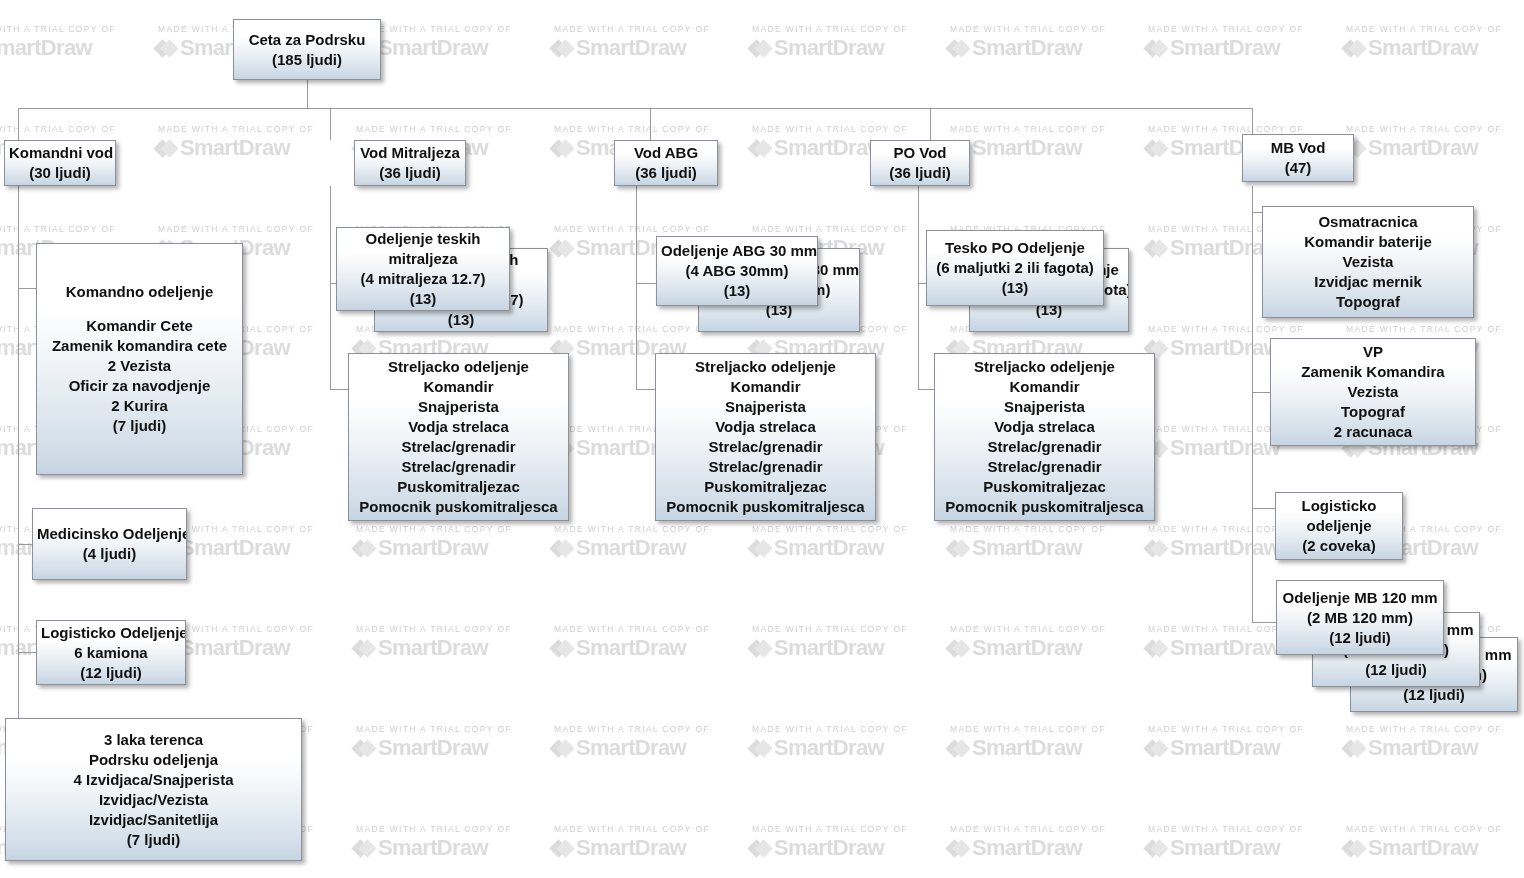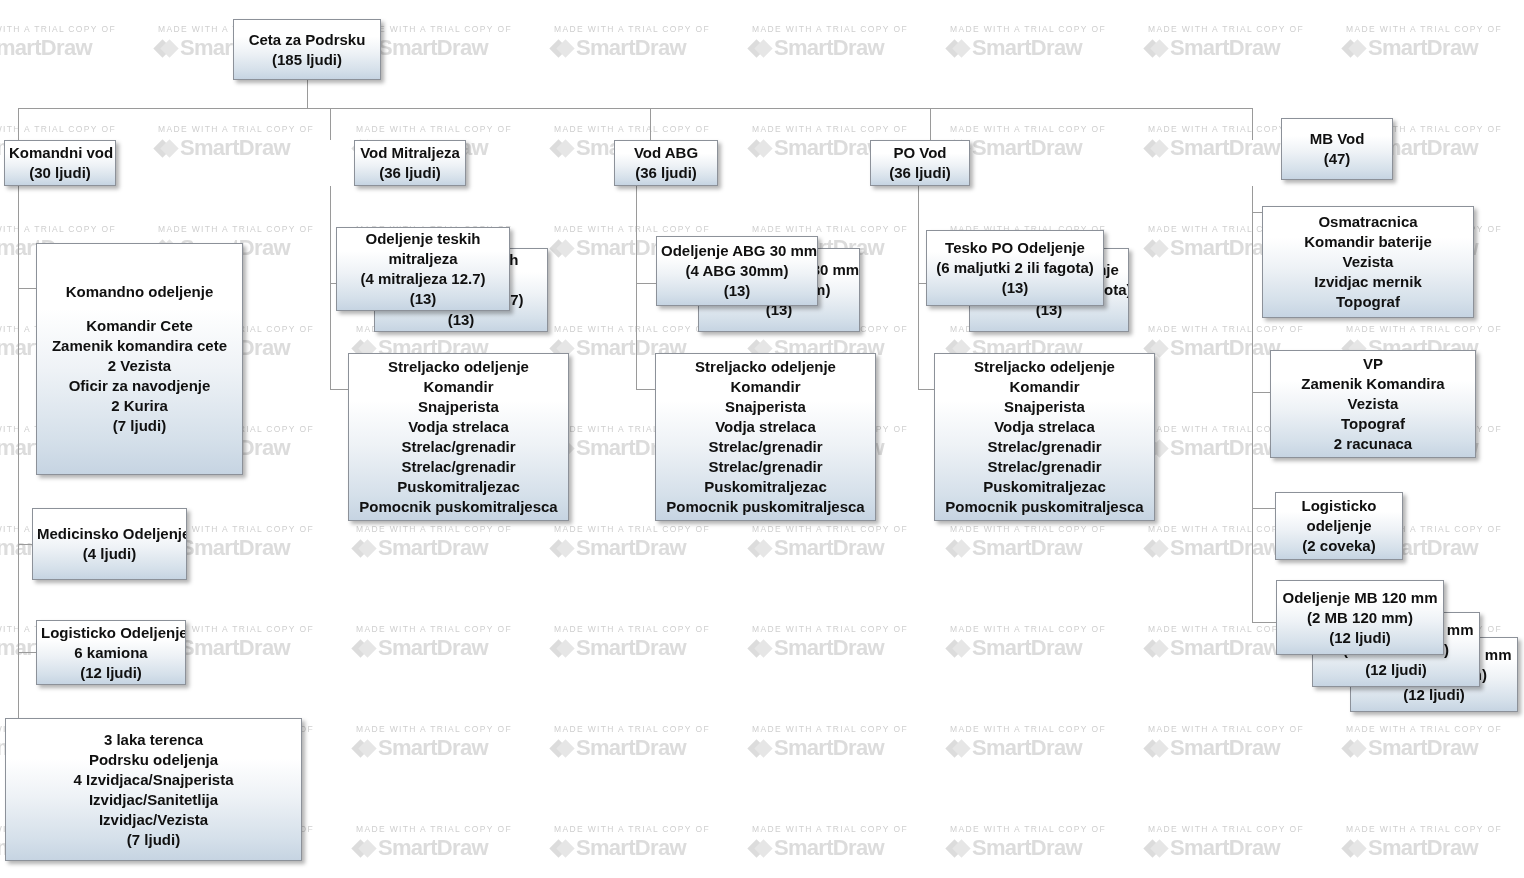--- a/index.html
+++ b/index.html
@@ -548,21 +548,21 @@
   <div class="node" style="left:614px;top:140px;width:104px;height:46px;">
       <span class="ln-txt">Vod ABG</span>
       <span class="ln-txt">(36 ljudi)</span>
     </div>
 
   <div class="node" style="left:870px;top:140px;width:100px;height:46px;">
       <span class="ln-txt">PO Vod</span>
       <span class="ln-txt">(36 ljudi)</span>
     </div>
 
-  <div class="node" style="left:1242px;top:118px;width:112px;height:62px;margin-left:39px;">
+  <div class="node" style="left:1242px;top:134px;width:112px;height:48px;">
       <span class="ln-txt">MB Vod</span>
       <span class="ln-txt">(47)</span>
     </div>
 
   <div class="node" style="left:36px;top:243px;width:207px;height:232px;">
       <span class="ln-txt">Komandno odeljenje</span>
       <span class="spacer"></span>
       <span class="ln-txt">Komandir Cete</span>
       <span class="ln-txt">Zamenik komandira cete</span>
       <span class="ln-txt">2 Vezista</span>
@@ -580,22 +580,22 @@
   <div class="node" style="left:36px;top:620px;width:150px;height:65px;">
       <span class="ln-txt">Logisticko Odeljenje</span>
       <span class="ln-txt">6 kamiona</span>
       <span class="ln-txt">(12 ljudi)</span>
     </div>
 
   <div class="node" style="left:5px;top:718px;width:297px;height:143px;">
       <span class="ln-txt">3 laka terenca</span>
       <span class="ln-txt">Podrsku odeljenja</span>
       <span class="ln-txt">4 Izvidjaca/Snajperista</span>
+      <span class="ln-txt">Izvidjac/Vezista</span>
       <span class="ln-txt">Izvidjac/Sanitetlija</span>
-      <span class="ln-txt">Izvidjac/Vezista</span>
       <span class="ln-txt">(7 ljudi)</span>
     </div>
 
   <div class="node" style="left:374px;top:248px;width:174px;height:84px;">
       <span class="ln-txt">Odeljenje teskih</span>
       <span class="ln-txt">mitraljeza</span>
       <span class="ln-txt">(4 mitraljeza 12.7)</span>
       <span class="ln-txt">(13)</span>
     </div>
   <div class="node" style="left:336px;top:227px;width:174px;height:84px;">
@@ -657,21 +657,21 @@
       <span class="ln-txt">Pomocnik puskomitraljesca</span>
     </div>
 
   <div class="node" style="left:1262px;top:206px;width:212px;height:112px;">
       <span class="ln-txt">Osmatracnica</span>
       <span class="ln-txt">Komandir baterije</span>
       <span class="ln-txt">Vezista</span>
       <span class="ln-txt">Izvidjac mernik</span>
       <span class="ln-txt">Topograf</span>
     </div>
-  <div class="node" style="left:1270px;top:350px;width:206px;height:108px;">
+  <div class="node" style="left:1270px;top:338px;width:206px;height:108px;">
       <span class="ln-txt">VP</span>
       <span class="ln-txt">Zamenik Komandira</span>
       <span class="ln-txt">Vezista</span>
       <span class="ln-txt">Topograf</span>
       <span class="ln-txt">2 racunaca</span>
     </div>
   <div class="node" style="left:1275px;top:492px;width:128px;height:68px;">
       <span class="ln-txt">Logisticko</span>
       <span class="ln-txt">odeljenje</span>
       <span class="ln-txt">(2 coveka)</span>

